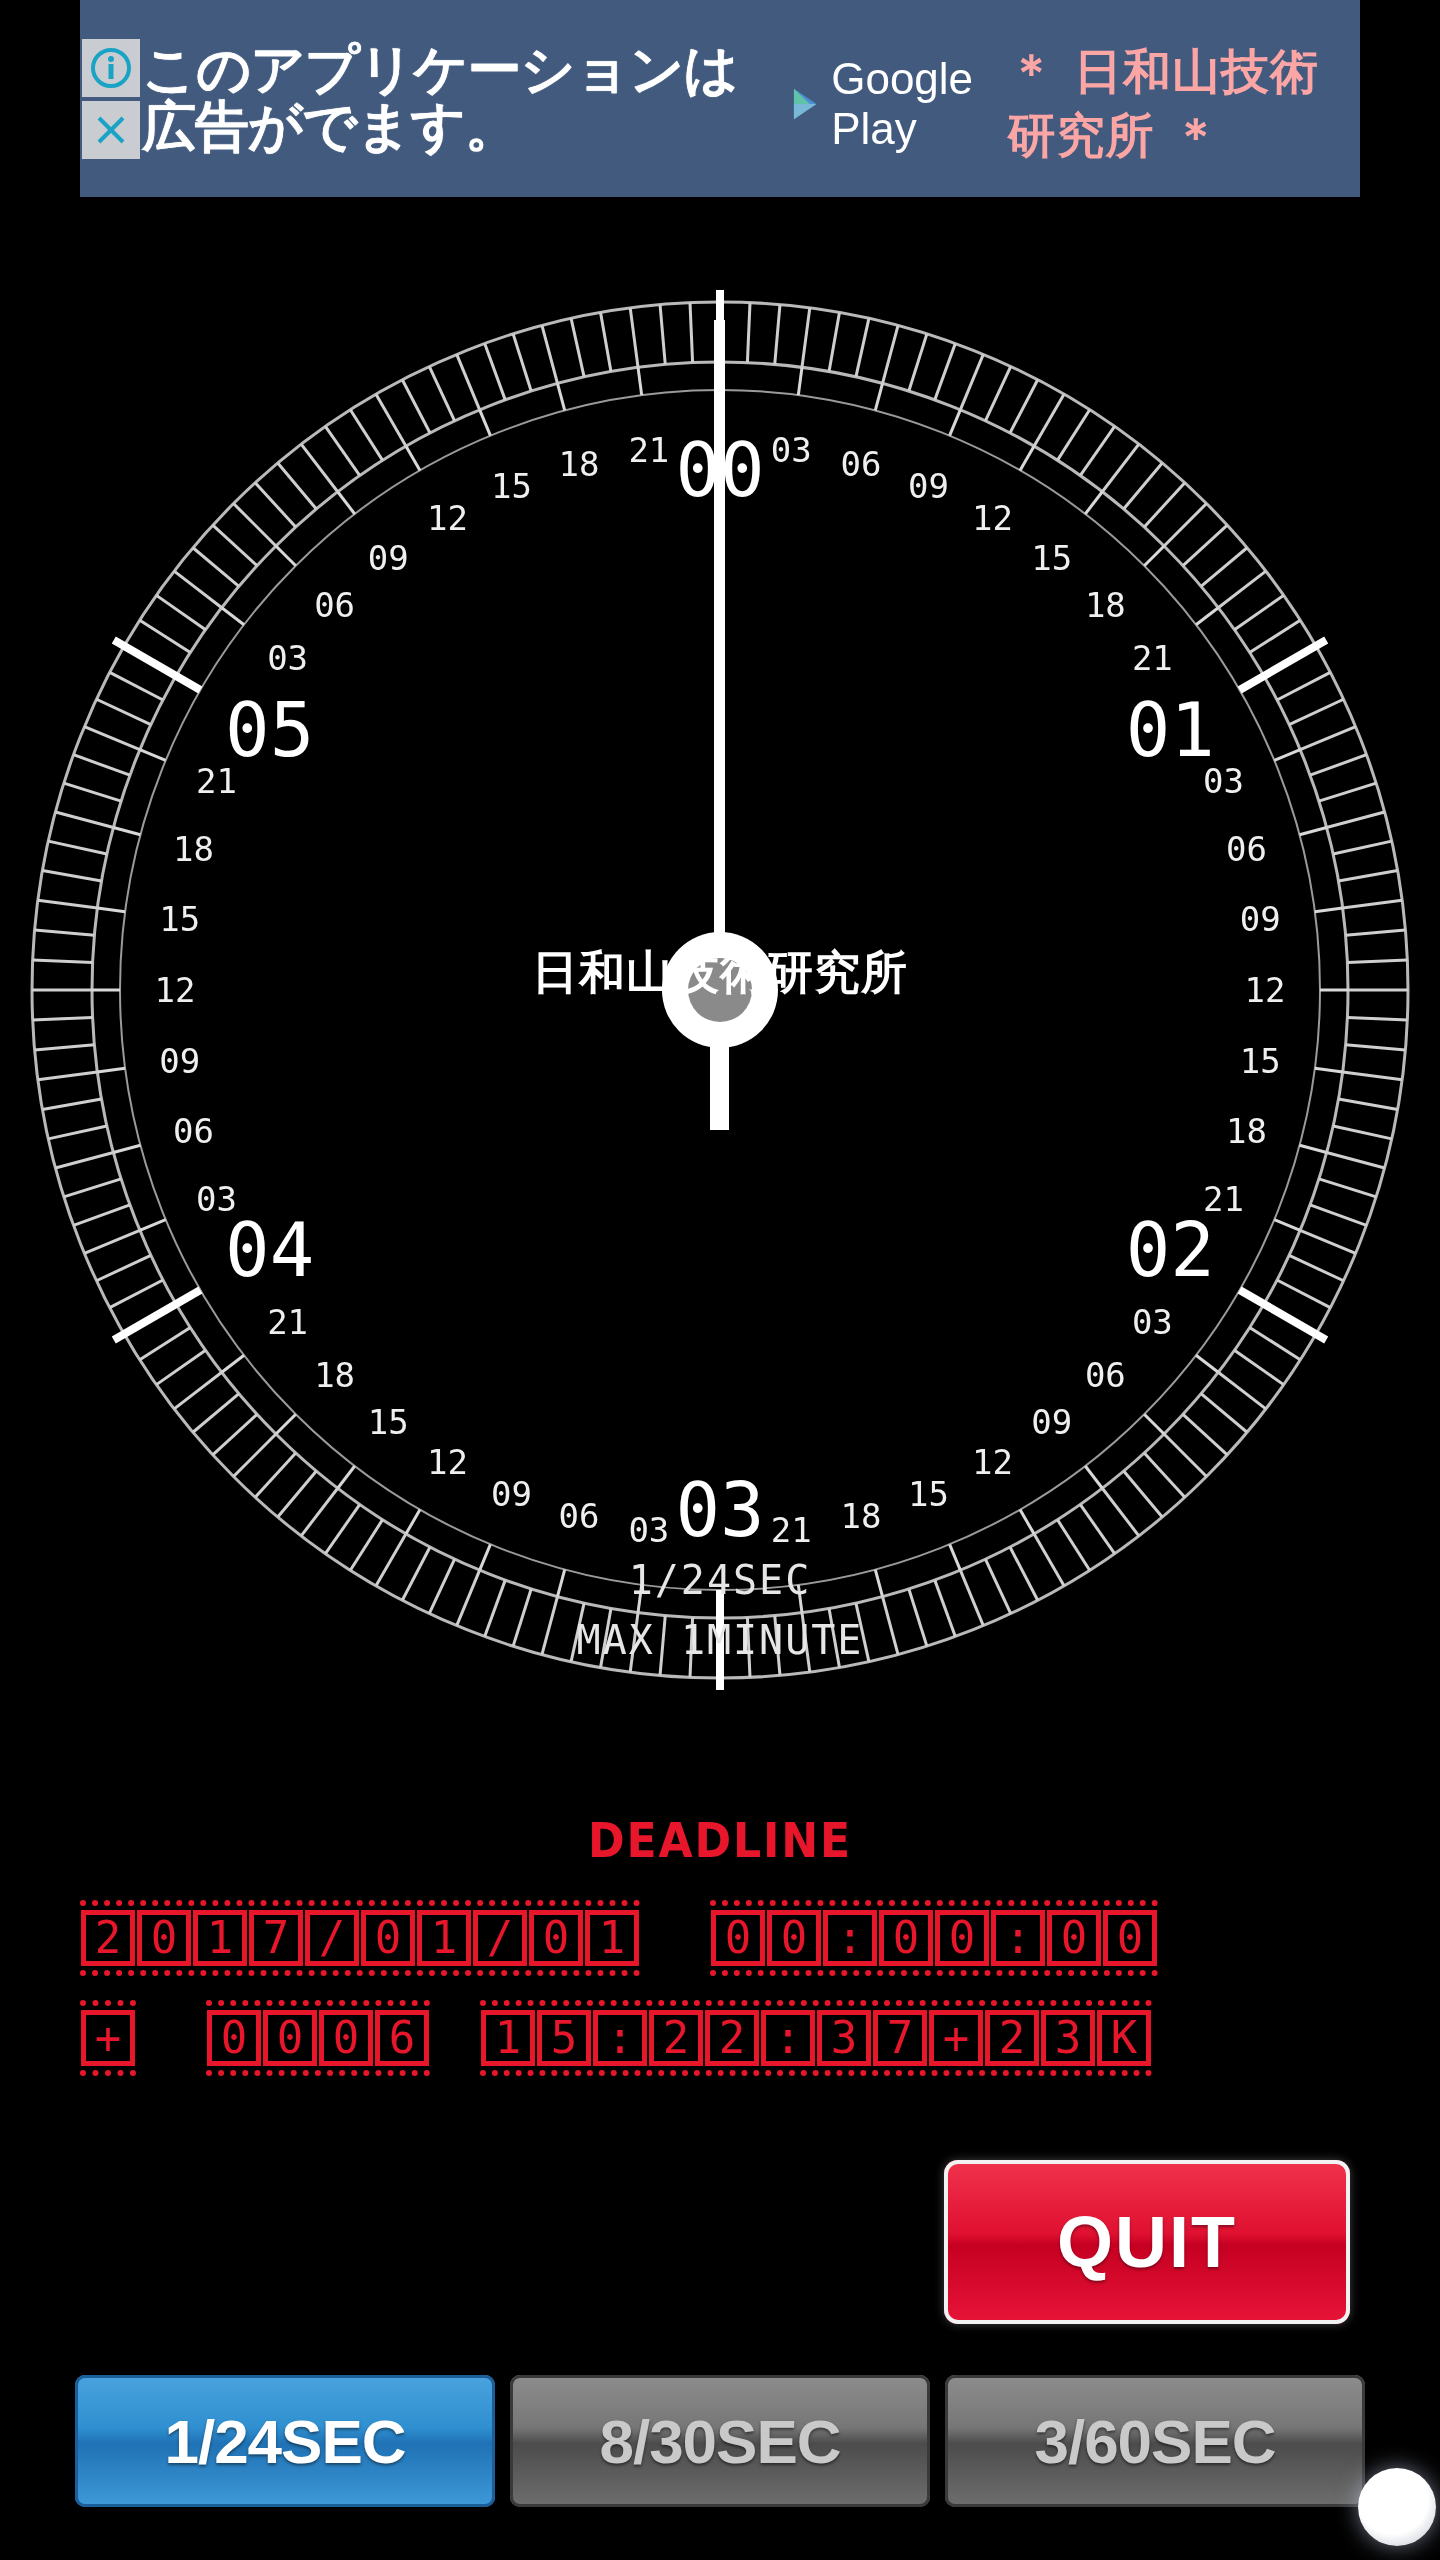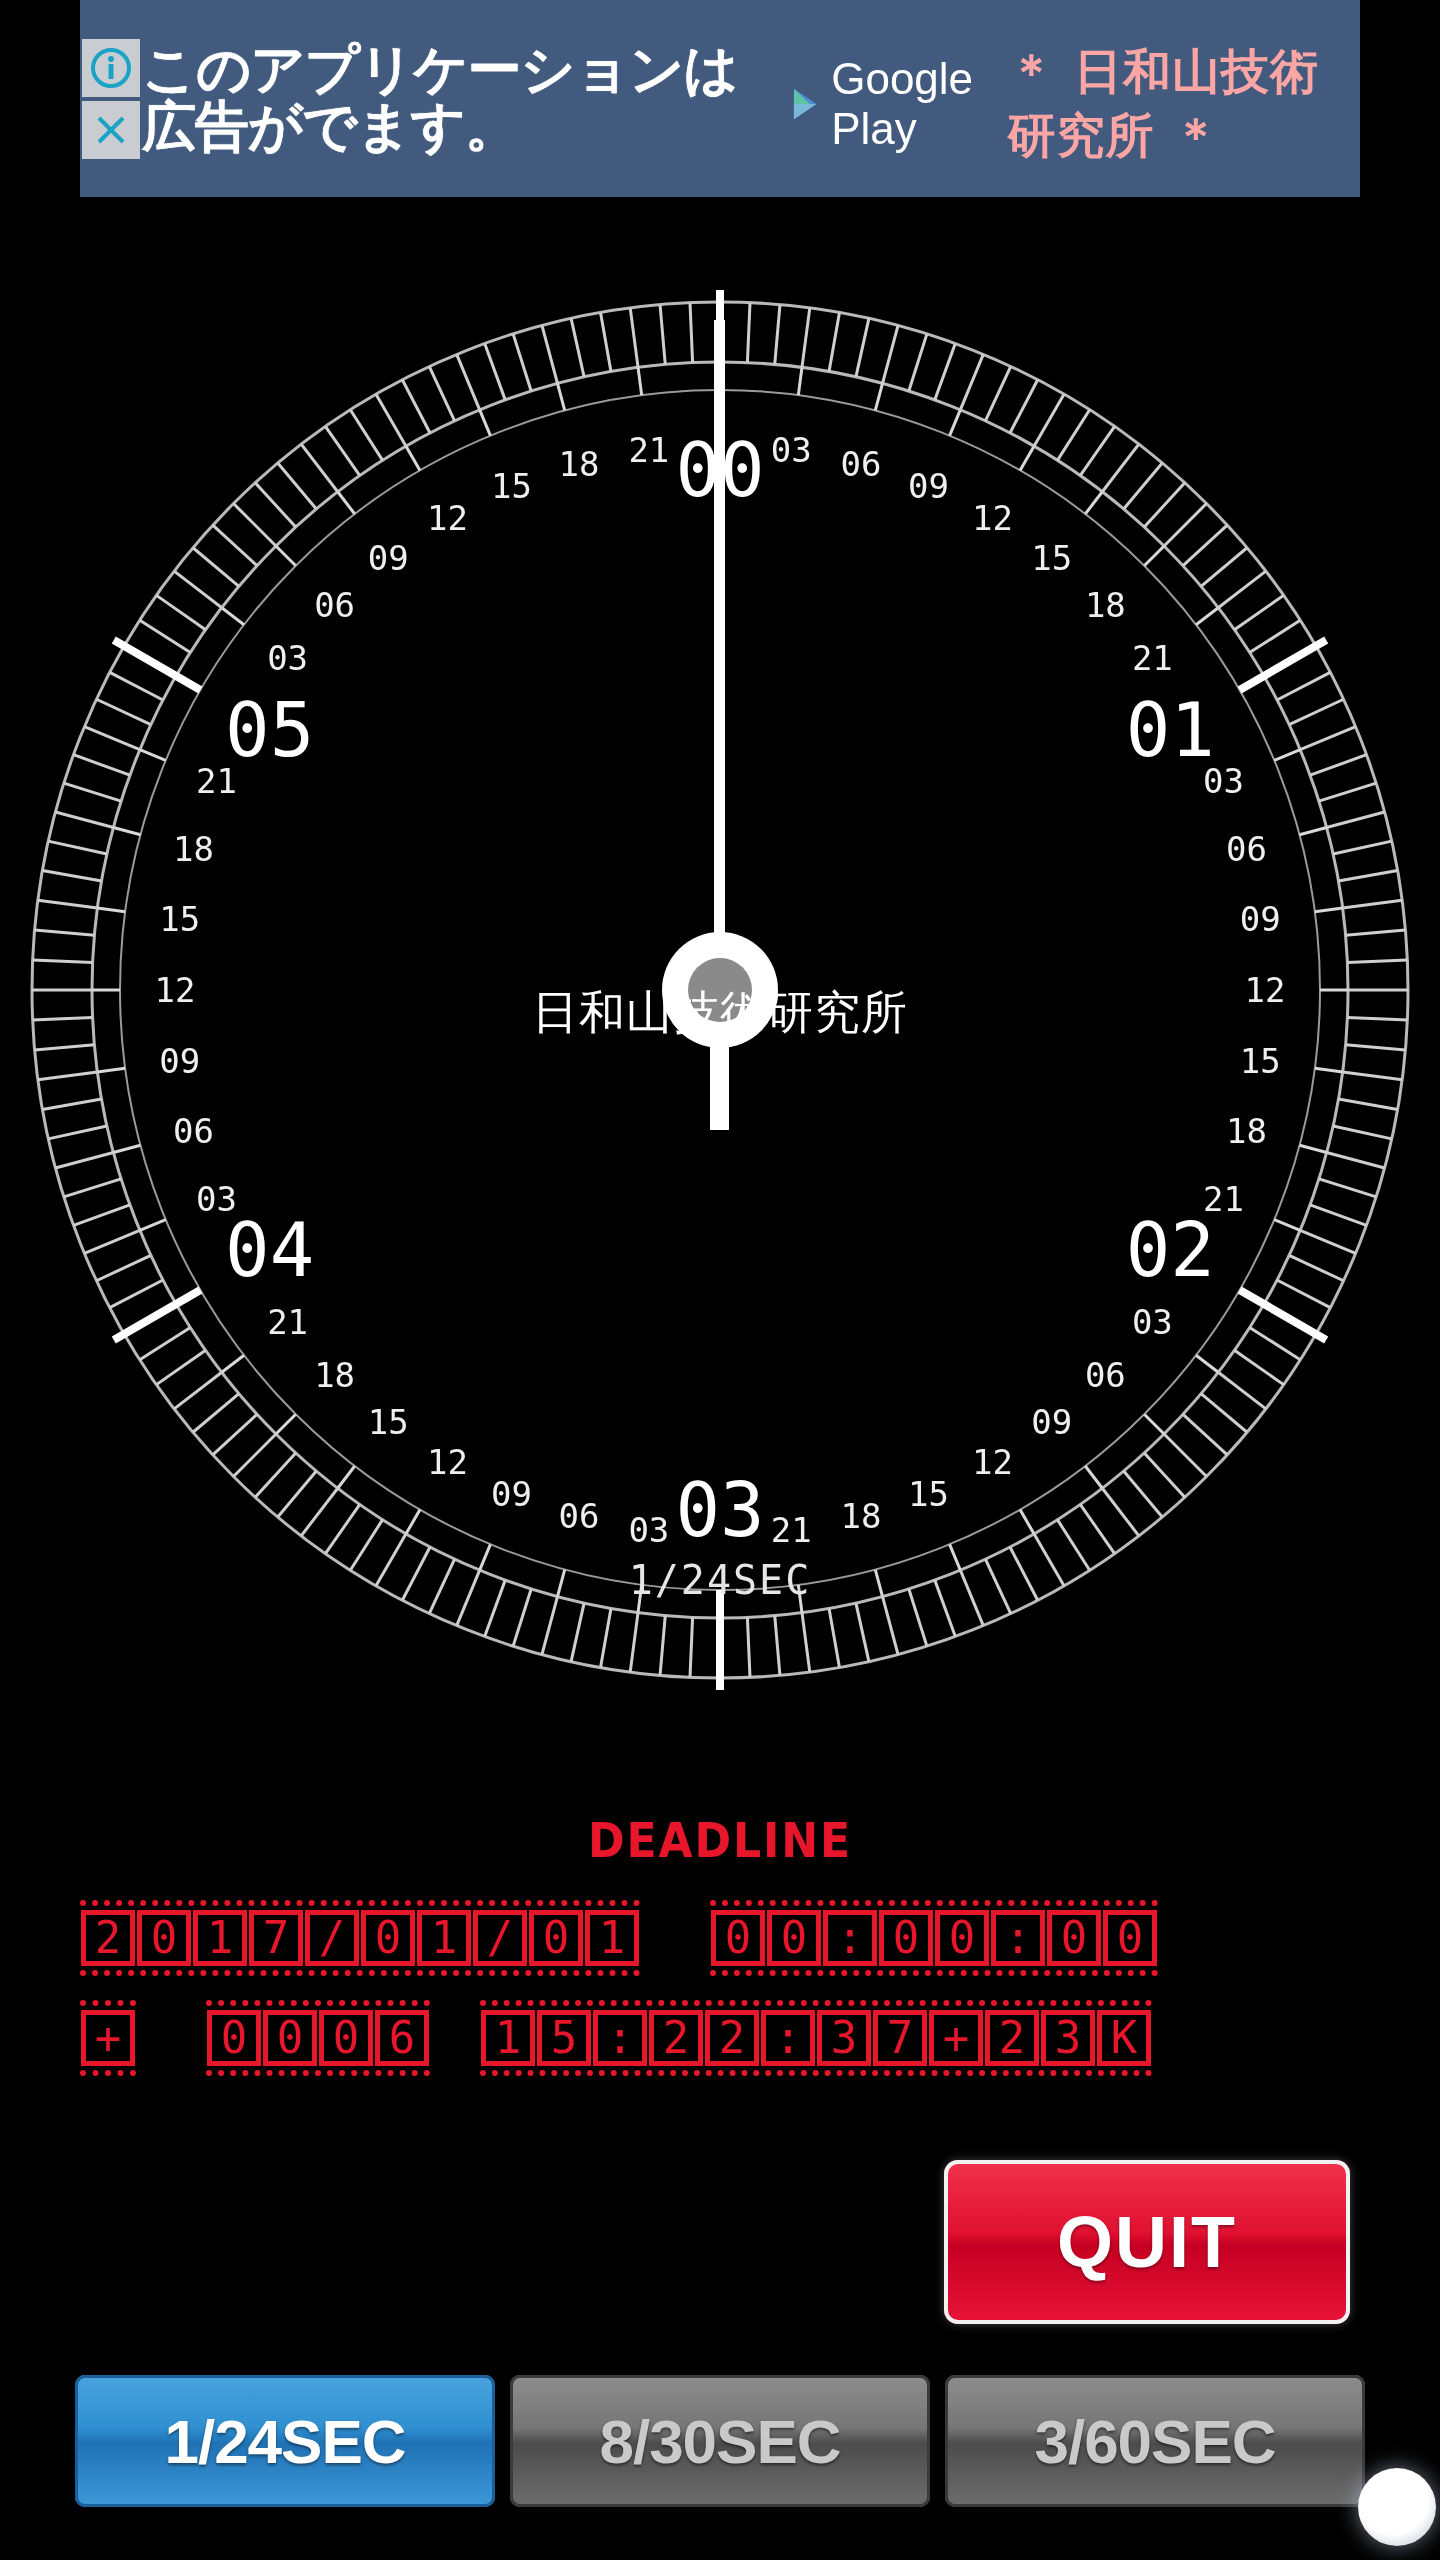--- a/index.html
+++ b/index.html
@@ -48,22 +48,22 @@
     font-family: "DejaVu Sans", sans-serif;
     letter-spacing: 1px;
   }
 
   
   .clock-wrap {
     position: absolute; left: 0; top: 270px; width: 1440px; height: 1500px;
   }
   .dial { position: absolute; left: 20px; top: 20px; }
   .center-brand {
-    position: absolute; left: 0; top: 712px; width: 1440px;
-    text-align: center; color: #fff; font-size: 46px; font-weight: normal;
+    position: absolute; left: 0; top: 672px; width: 1440px;
+    text-align: center; color: #fff; font-size: 46px; font-weight: bold;
     font-family: "DejaVu Sans", sans-serif; letter-spacing: 1px;
   }
   .center-sub {
     position: absolute; left: 0; top: 1280px; width: 1440px;
     text-align: center; color: #e6e6e6;
     font-family: "DejaVu Sans Mono", monospace;
     font-size: 40px; line-height: 1.5; letter-spacing: 2px;
   }
 
   
@@ -437,20 +437,21 @@
         <rect x="694" y="30" width="11" height="740" fill="#ffffff"></rect>
         <rect x="690" y="700" width="19" height="140" fill="#ffffff"></rect>
         <circle cx="700" cy="700" r="58" fill="#ffffff"></circle>
         <circle cx="700" cy="700" r="32" fill="#8a8a8a"></circle>
       </g>
     </svg>
 
     <div class="center-brand">日和山技術研究所</div>
     <div class="center-sub">
       <div>1/24SEC</div>
+      <div>MAX 1MINUTE</div>
     </div>
   </div>
 
   <div class="deadline-title">DEADLINE</div>
 
   <div class="lcd-row" style="left:80px; top:1900px;">
     <div class="lcd-group" id="lcd-date">
         <div class="lcd-cell">2</div>
         <div class="lcd-cell">0</div>
         <div class="lcd-cell">1</div>

